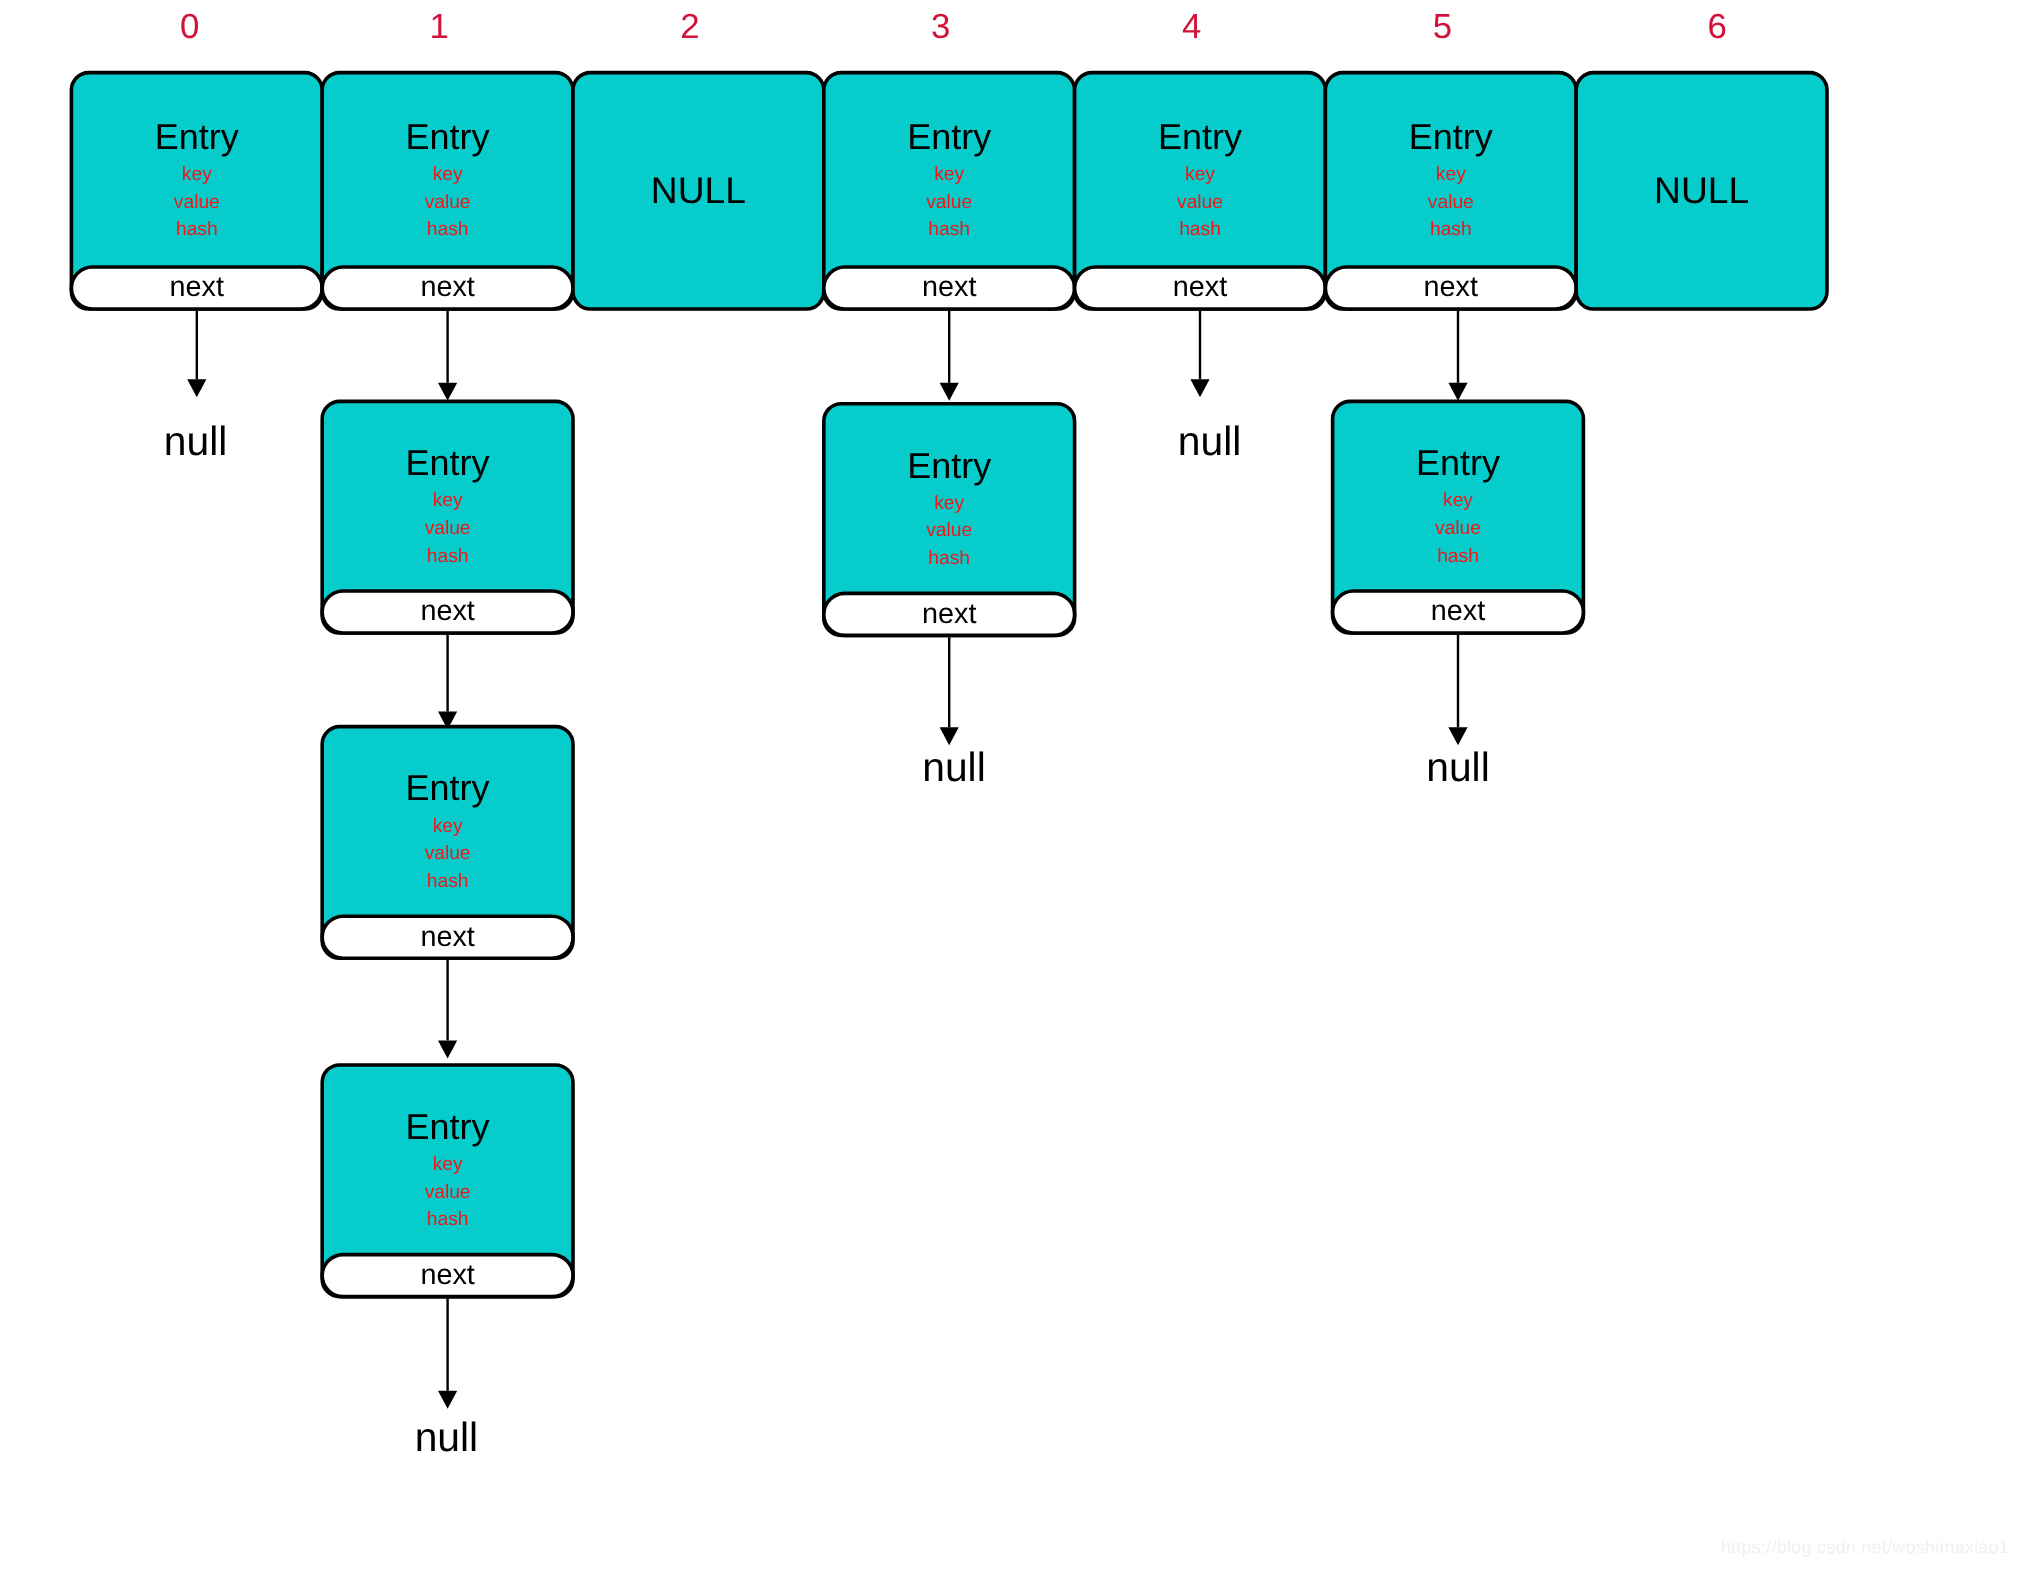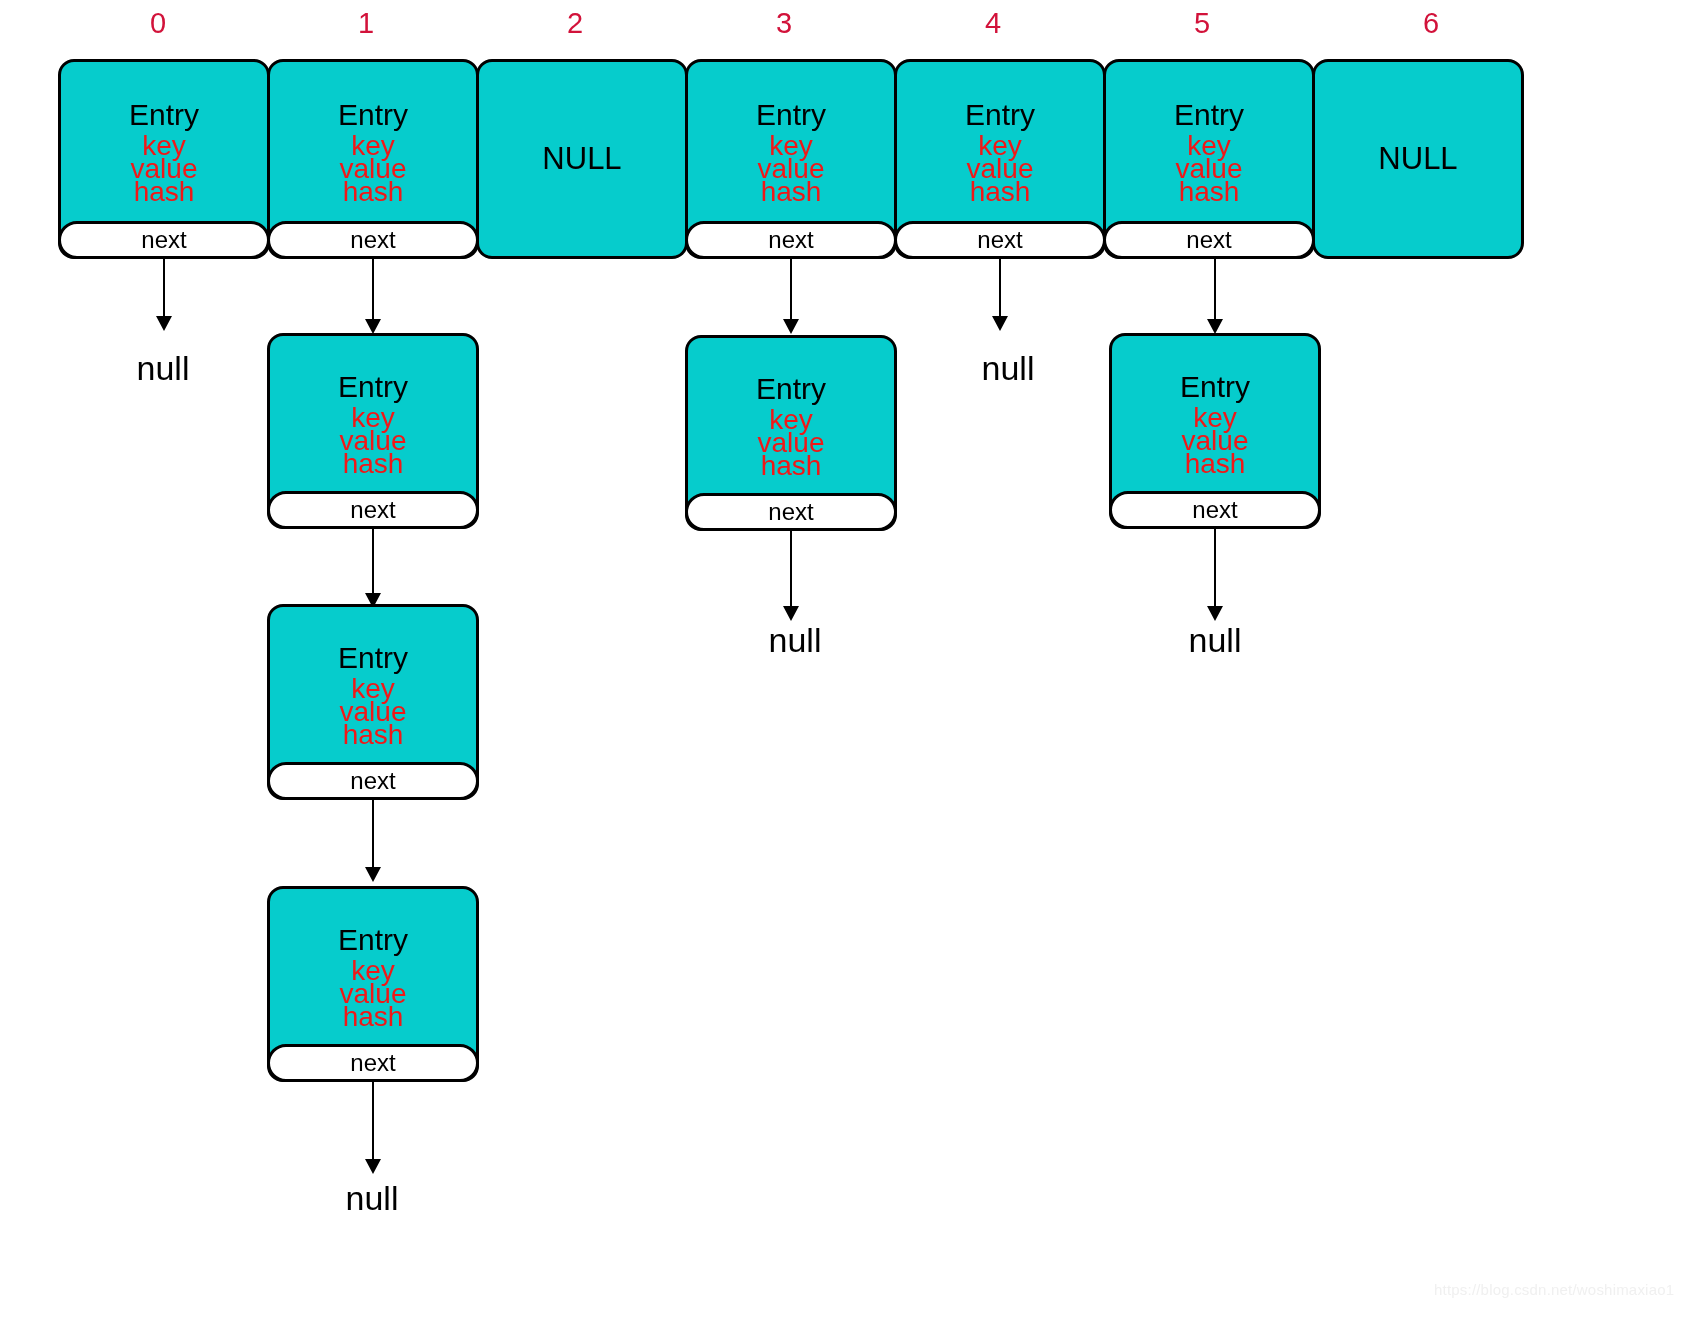--- a/index.html
+++ b/index.html
@@ -43,21 +43,21 @@
     bottom:18px;
     justify-content:center;
   }
   .title{
     font-size:30px;
     color:#000000;
     line-height:34px;
     margin-bottom:2px;
   }
   .fields{
-    font-size:28px;
+    font-size:16px;
     color:#f01818;
     line-height:23px;
     text-align:center;
   }
   .nulltxt{
     font-size:31px;
     color:#000000;
     line-height:36px;
   }
 

